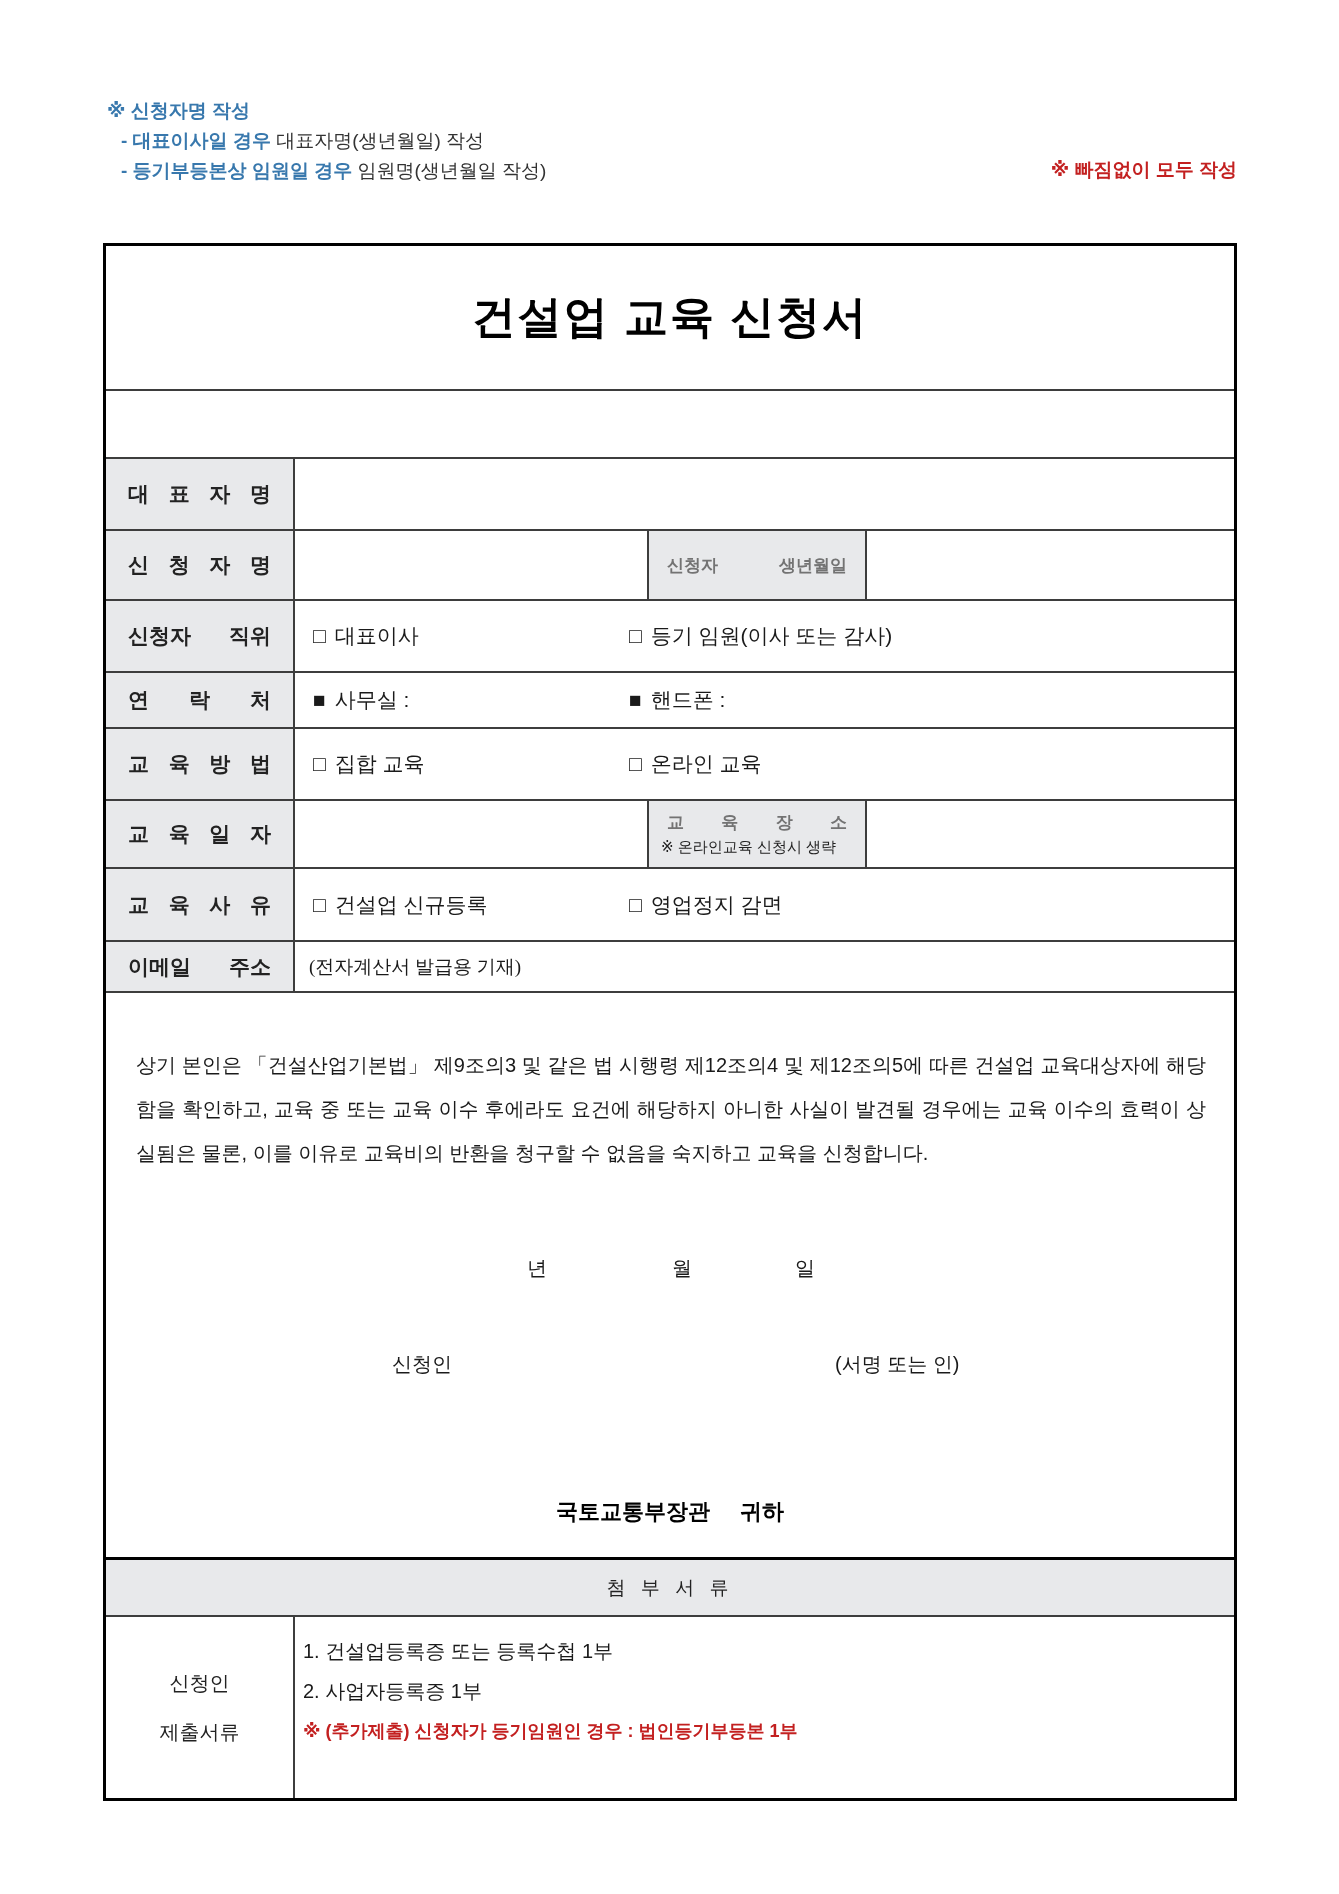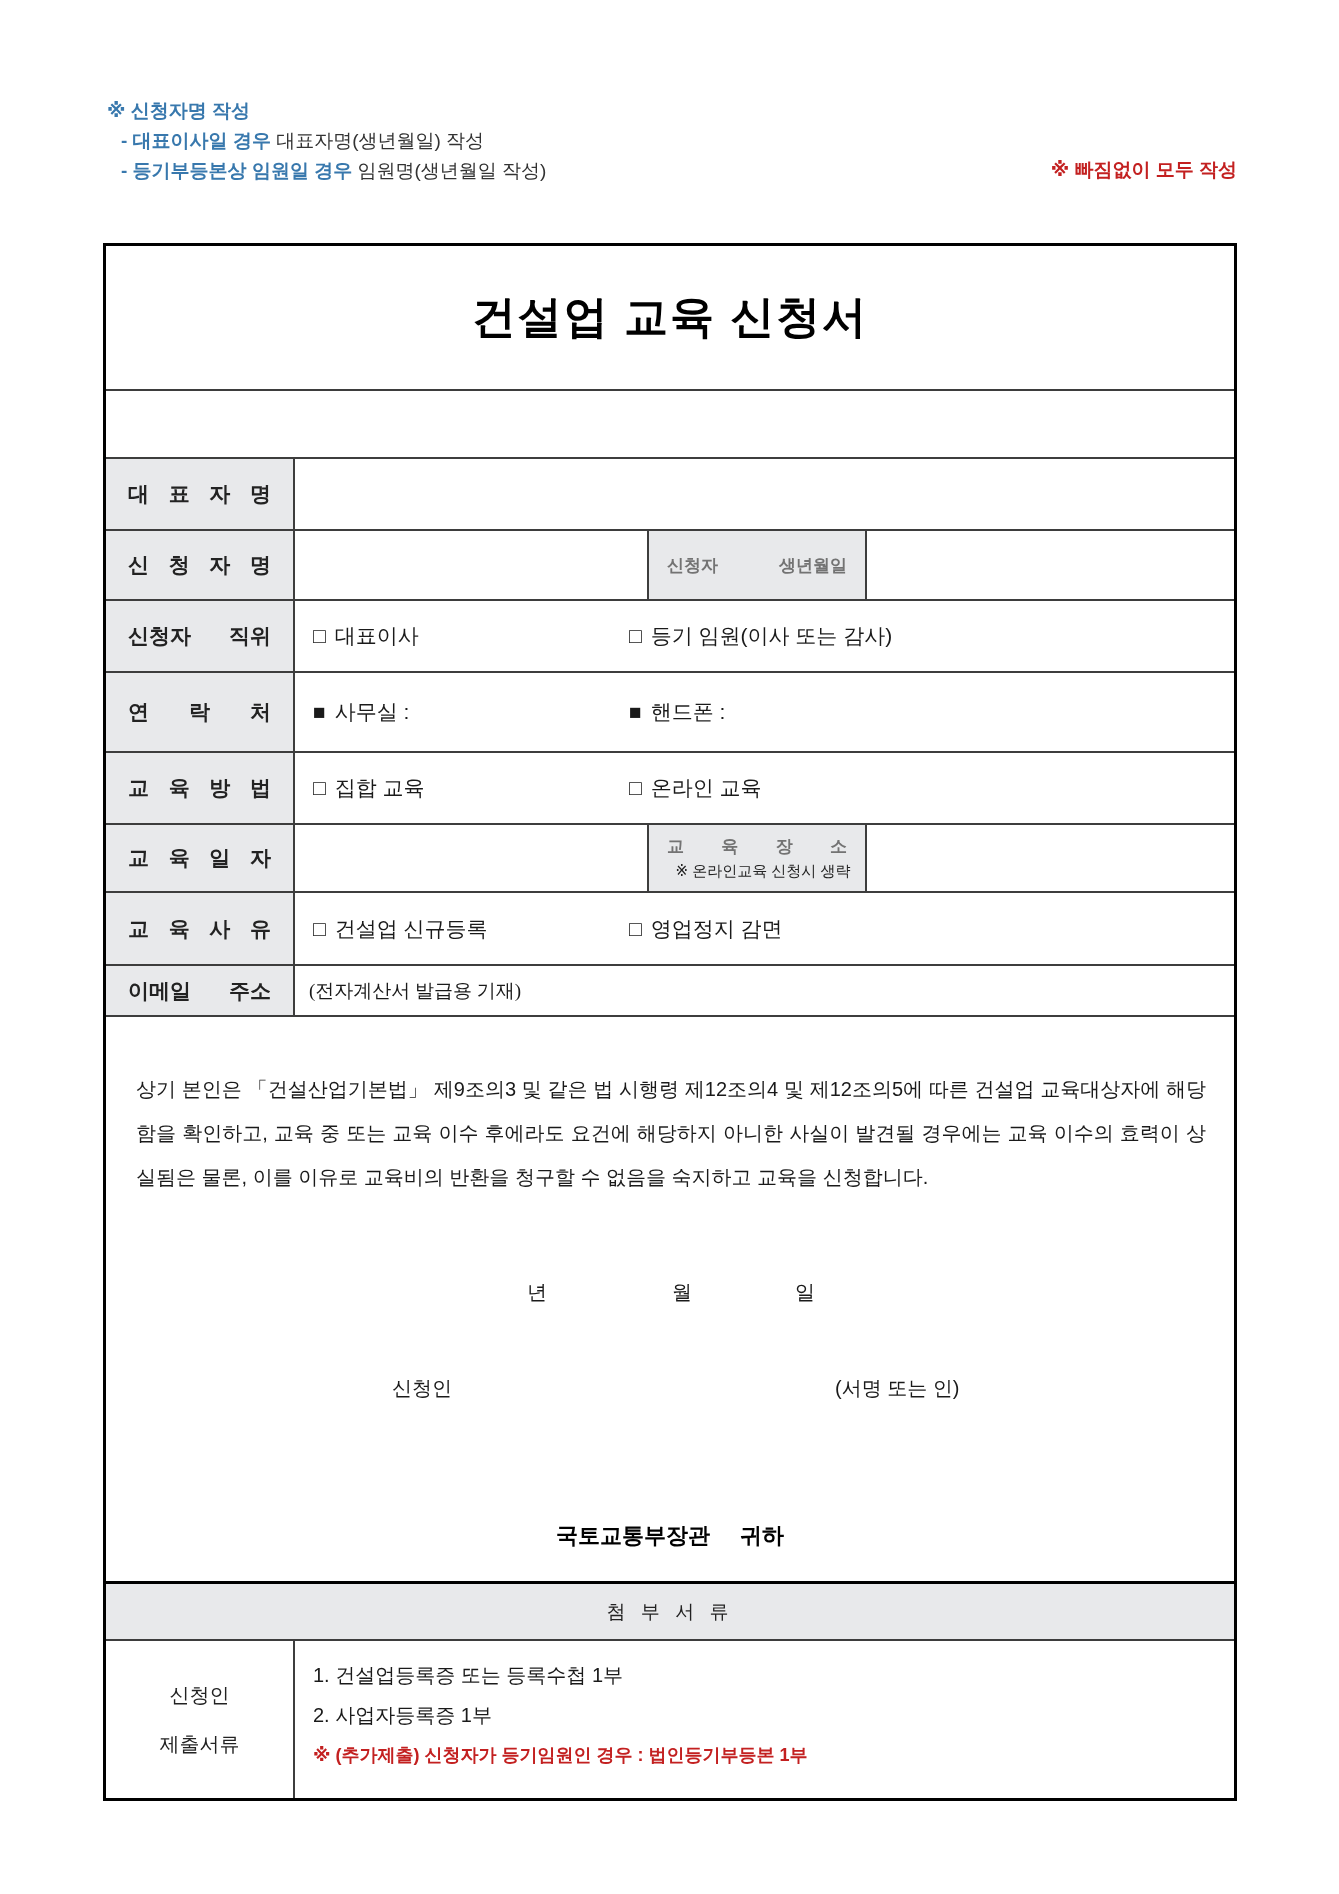--- a/index.html
+++ b/index.html
@@ -24,21 +24,21 @@
   .label-cell { width:189px; background:#e8e9eb; border-right:2px solid #3d3d3d; flex-shrink:0; }
   .label-cell .lbl { display:block; width:100%; padding:0 22px; font-size:21px; font-weight:bold; color:#222;
                      text-align:justify; text-align-last:justify; }
   .value-cell { flex:1 1 auto; font-size:19px; color:#1a1a1a; }
   .v1 { width:354px; flex:0 0 354px; border-right:2px solid #3d3d3d; }
   .label2-cell { width:218px; flex:0 0 218px; background:#e8e9eb; border-right:2px solid #3d3d3d;
                  display:flex; flex-direction:column; justify-content:center; }
   .label2-cell .lbl { display:block; width:100%; padding:0 18px; font-size:17px; font-weight:bold; color:#737373;
                       text-align:justify; text-align-last:justify; }
   .label2-cell .lbl-note { display:block; width:100%; padding:4px 0 0 12px; font-size:15px; font-weight:normal;
-                           color:#222; text-align:center; }
+                           color:#222; text-align:left; }
   .merged { position:relative; flex:1 1 auto; font-size:21px; }
   .opt1 { position:absolute; left:18px; top:50%; transform:translateY(-50%); white-space:nowrap; }
   .opt2 { position:absolute; left:334px; top:50%; transform:translateY(-50%); white-space:nowrap; }
   .glyph { margin-right:9px; }
   .email-val { padding-left:14px;font-family:Liberation Serif, serif; }
 
   .title-row { height:145px; display:flex; align-items:center; justify-content:center; border-bottom:2px solid #3d3d3d; flex-shrink:0; }
   .form-title { font-size:44px; font-weight:bold; letter-spacing:2px; color:#000; }
 
   
@@ -51,21 +51,21 @@
   .recipient { position:absolute; top:504px; left:0; width:100%; text-align:center; font-size:22px; font-weight:bold; color:#000; }
   .recipient .honorific { margin-left:30px; }
 
   
   .attach-header { height:57px; background:#e8e9eb; display:flex; align-items:center; justify-content:center;
                    border-bottom:2px solid #3d3d3d; flex-shrink:0; font-size:19px; letter-spacing:5px; color:#222; }
   .attach-row { flex:1 1 auto; display:flex; border-bottom:none; }
   .attach-left { width:189px; flex:0 0 189px; border-right:2px solid #3d3d3d; display:flex; flex-direction:column;
                  align-items:center; justify-content:center; font-size:20px; color:#222; background:#fff; }
   .attach-left .l2 { margin-top:22px; }
-  .attach-right { flex:1 1 auto; padding:14px 10px 0 18px;border-radius:28px; }
+  .attach-right { flex:1 1 auto; padding:14px 10px 0 8px;border-radius:28px; }
   .attach-right .item { font-size:20px; line-height:40px; color:#1a1a1a; }
   .attach-right .red-note { margin-top:8px; font-size:18px; font-weight:bold; color:#c32020; }
 </style>
 </head>
 <body>
 
 <div class="page">
 
   <div class="notes">
     <div class="head">※ 신청자명 작성</div>
@@ -115,21 +115,21 @@
       <div class="merged">
         <span class="opt1">
           <span class="glyph">□</span><span>대표이사</span>
         </span>
         <span class="opt2">
           <span class="glyph">□</span><span>등기 임원(이사 또는 감사)</span>
         </span>
       </div>
     </div>
 
-    <div class="row" style="height:80px">
+    <div class="row" style="height:56px">
       <div class="cell label-cell">
         <span class="lbl">연 락 처</span>
       </div>
       <div class="merged">
         <span class="opt1">
           <span class="glyph">■</span><span>사무실 :</span>
         </span>
         <span class="opt2">
           <span class="glyph">■</span><span>핸드폰 :</span>
         </span>

